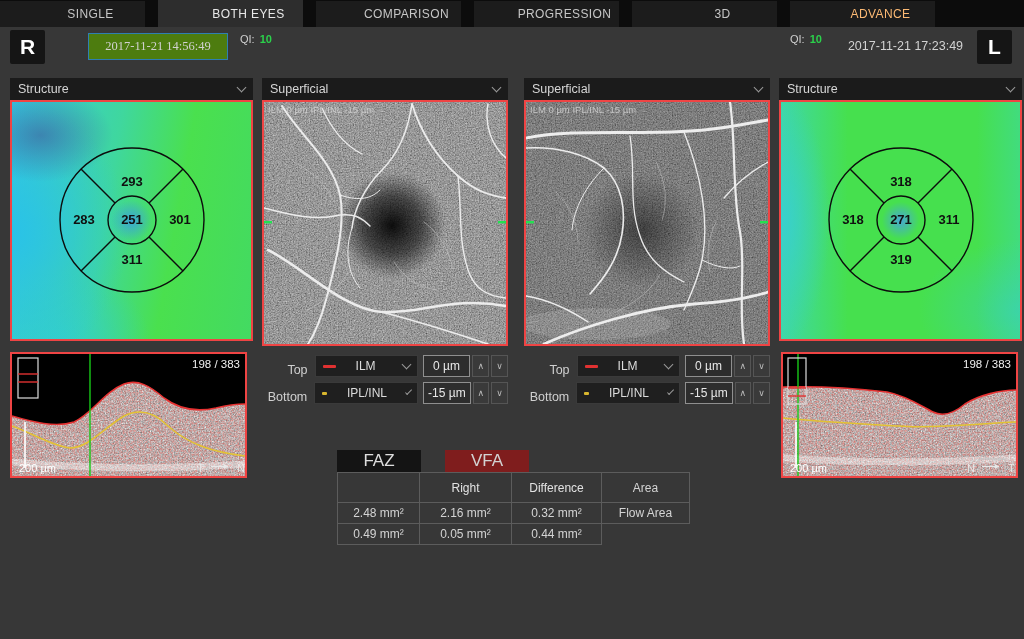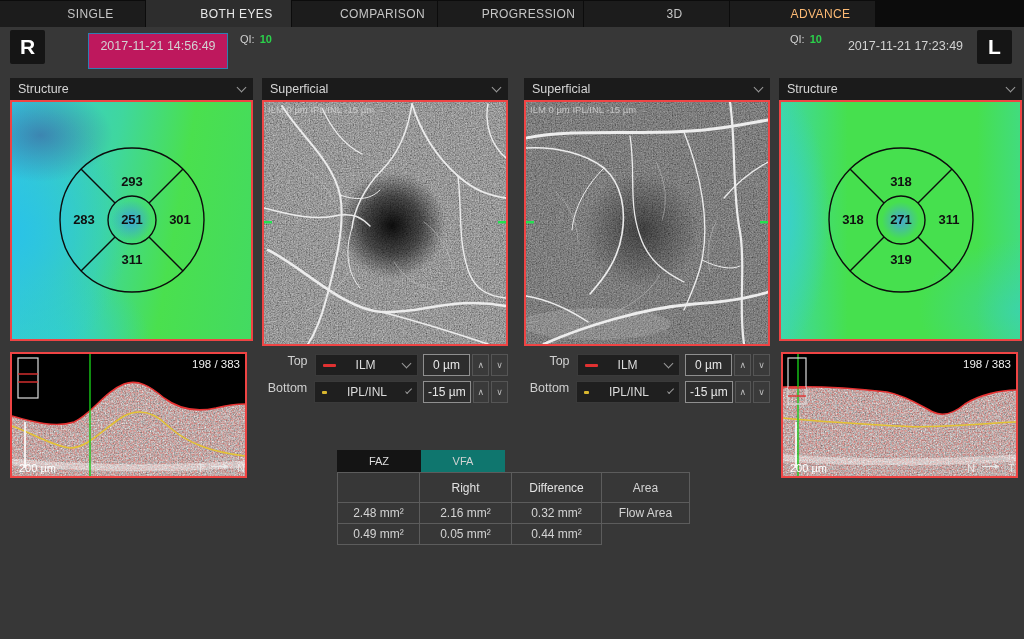--- a/index.html
+++ b/index.html
@@ -2,32 +2,32 @@
 <html><head>
 <meta charset="utf-8">
 <style>
   * { margin:0; padding:0; box-sizing:border-box; }
   html,body { background:#1a1a1a; }
   body { font-family:"Liberation Sans", sans-serif; }
   #screen { position:relative; width:1024px; height:639px; background:#373737; overflow:hidden; }
 
   
   .tabbar { position:absolute; left:0; top:0; width:1024px; height:27px; background:#0c0c0c; display:flex; }
-  .tab { width:145px; height:26px; margin-top:1px; margin-right:1px; background:#1c1c1c;
+  .tab { width:145px; height:26px; margin-top:1px; margin-right:13px; background:#1c1c1c;
          color:#c6c6c6; font-size:12px; letter-spacing:.4px; display:flex; align-items:center;
          justify-content:center; cursor:pointer;padding-left:36px; }
   .tab.active { background:#2d2d2d; color:#e8e8e8; height:27px; margin-top:0; }
   .tab.disabled { color:#fdba74; }
 
   
   .eyebox { position:absolute; top:30px; width:35px; height:34px; background:#151515; border-radius:2px;
             color:#ffffff; font-size:21px; font-weight:bold; display:flex; align-items:center; justify-content:center; }
   #eyebox-r { left:10px; } #eyebox-l { left:977px; }
-  .datefield { position:absolute; top:33px; left:88px; width:140px; height:36px; line-height:25px;
-               border:1px solid #2e7fb2; background:#be185d; color:#d2d2d2; font-size:12.5px; text-align:center; }
+  .datefield { position:absolute; top:33px; left:88px; width:140px; height:27px; line-height:25px;
+               border:1px solid #2e7fb2; background:#4d7c0f; color:#d2d2d2; font-size:12.5px; text-align:center;font-family:Liberation Serif, serif; }
   .datetext  { position:absolute; top:33px; left:843px; width:125px; height:27px; line-height:27px;
                color:#d2d2d2; font-size:12.5px; text-align:center; }
   .qi { position:absolute; top:33px; height:27px; display:flex; align-items:flex-start; gap:5px; font-size:11px; }
   #qi-r { left:240px; } #qi-l { left:790px; }
   .qi .lbl { color:#cfcfcf; } .qi .val { color:#2bd14b; font-weight:bold; }
 
   
   .phead { position:absolute; top:78px; height:22px; background:#1b1b1b; color:#d6d6d6; font-size:12.5px;
            display:flex; align-items:center; padding:0 8px; cursor:pointer; }
   .phead .sp { flex:1; }
@@ -35,37 +35,37 @@
           transform:rotate(45deg); margin-top:-4px; }
 
   .imgbox { position:absolute; border:2px solid #ef4444; background:#000; overflow:hidden; }
   .map   { top:100px; height:241px; }
   .angio { top:100px; height:246px; }
   .bscan { top:352px; height:126px; }
 
   .overlaytext { position:absolute; left:4px; top:2px; font-size:9.5px; color:rgba(215,215,215,.8); z-index:5; }
 
   
-  .ctlrow { position:absolute; height:23px; display:flex; align-items:flex-start; }
+  .ctlrow { position:absolute; height:23px; display:flex; align-items:flex-end; }
   .ctlrow .rowlbl { width:46px; text-align:right; margin-right:7px; color:#d0d0d0; font-size:12.5px; }
   .ddl { width:104px; height:22px; background:#1f1f1f; border:1px solid #3a3a3a; display:flex;
          align-items:center; padding:0 7px; gap:20px; cursor:pointer; }
   .ddl .dash { width:13px; height:3px; border-radius:1px; }
   .ddl .txt { color:#dcdcdc; font-size:12px; flex:1; }
   .spinval { width:48px; height:22px; margin-left:5px; background:#2d2d2d; border:1px solid #8f8f8f;
              color:#e8e8e8; font-size:12px; text-align:center; line-height:20px; }
   .spinbtn { width:17px; height:22px; margin-left:2px; background:#3a3a3a; border:1px solid #555;
              color:#b9b9b9; font-size:9px; display:flex; align-items:center; justify-content:center; cursor:pointer; }
 
   
   #faztable { position:absolute; left:337px; top:450px; }
   .ttabs { display:flex; }
-  .ttab { width:84px; height:22px; font-size:11px; display:flex; align-items:center; justify-content:center; cursor:pointer; }
+  .ttab { width:84px; height:22px; font-size:17px; display:flex; align-items:center; justify-content:center; cursor:pointer; }
   .ttab.active { background:#141414; color:#dedede; }
-  .ttab.idle   { background:#0f766e; color:#d3d3d3; }
+  .ttab.idle   { background:#7f1d1d; color:#d3d3d3;margin-left:24px; }
   .tgrid { display:grid; grid-template-columns:82px 92px 90px 88px; grid-template-rows:30px 21px 21px;
            border-left:1px solid #5c5c5c; border-top:1px solid #5c5c5c; }
   .tgrid div { border-right:1px solid #5c5c5c; border-bottom:1px solid #5c5c5c; color:#d4d4d4;
                font-size:12px; display:flex; align-items:center; justify-content:center; }
   .tgrid .hd { color:#e2e2e2; }
 </style>
 </head>
 <body>
 
 <div id="screen">

